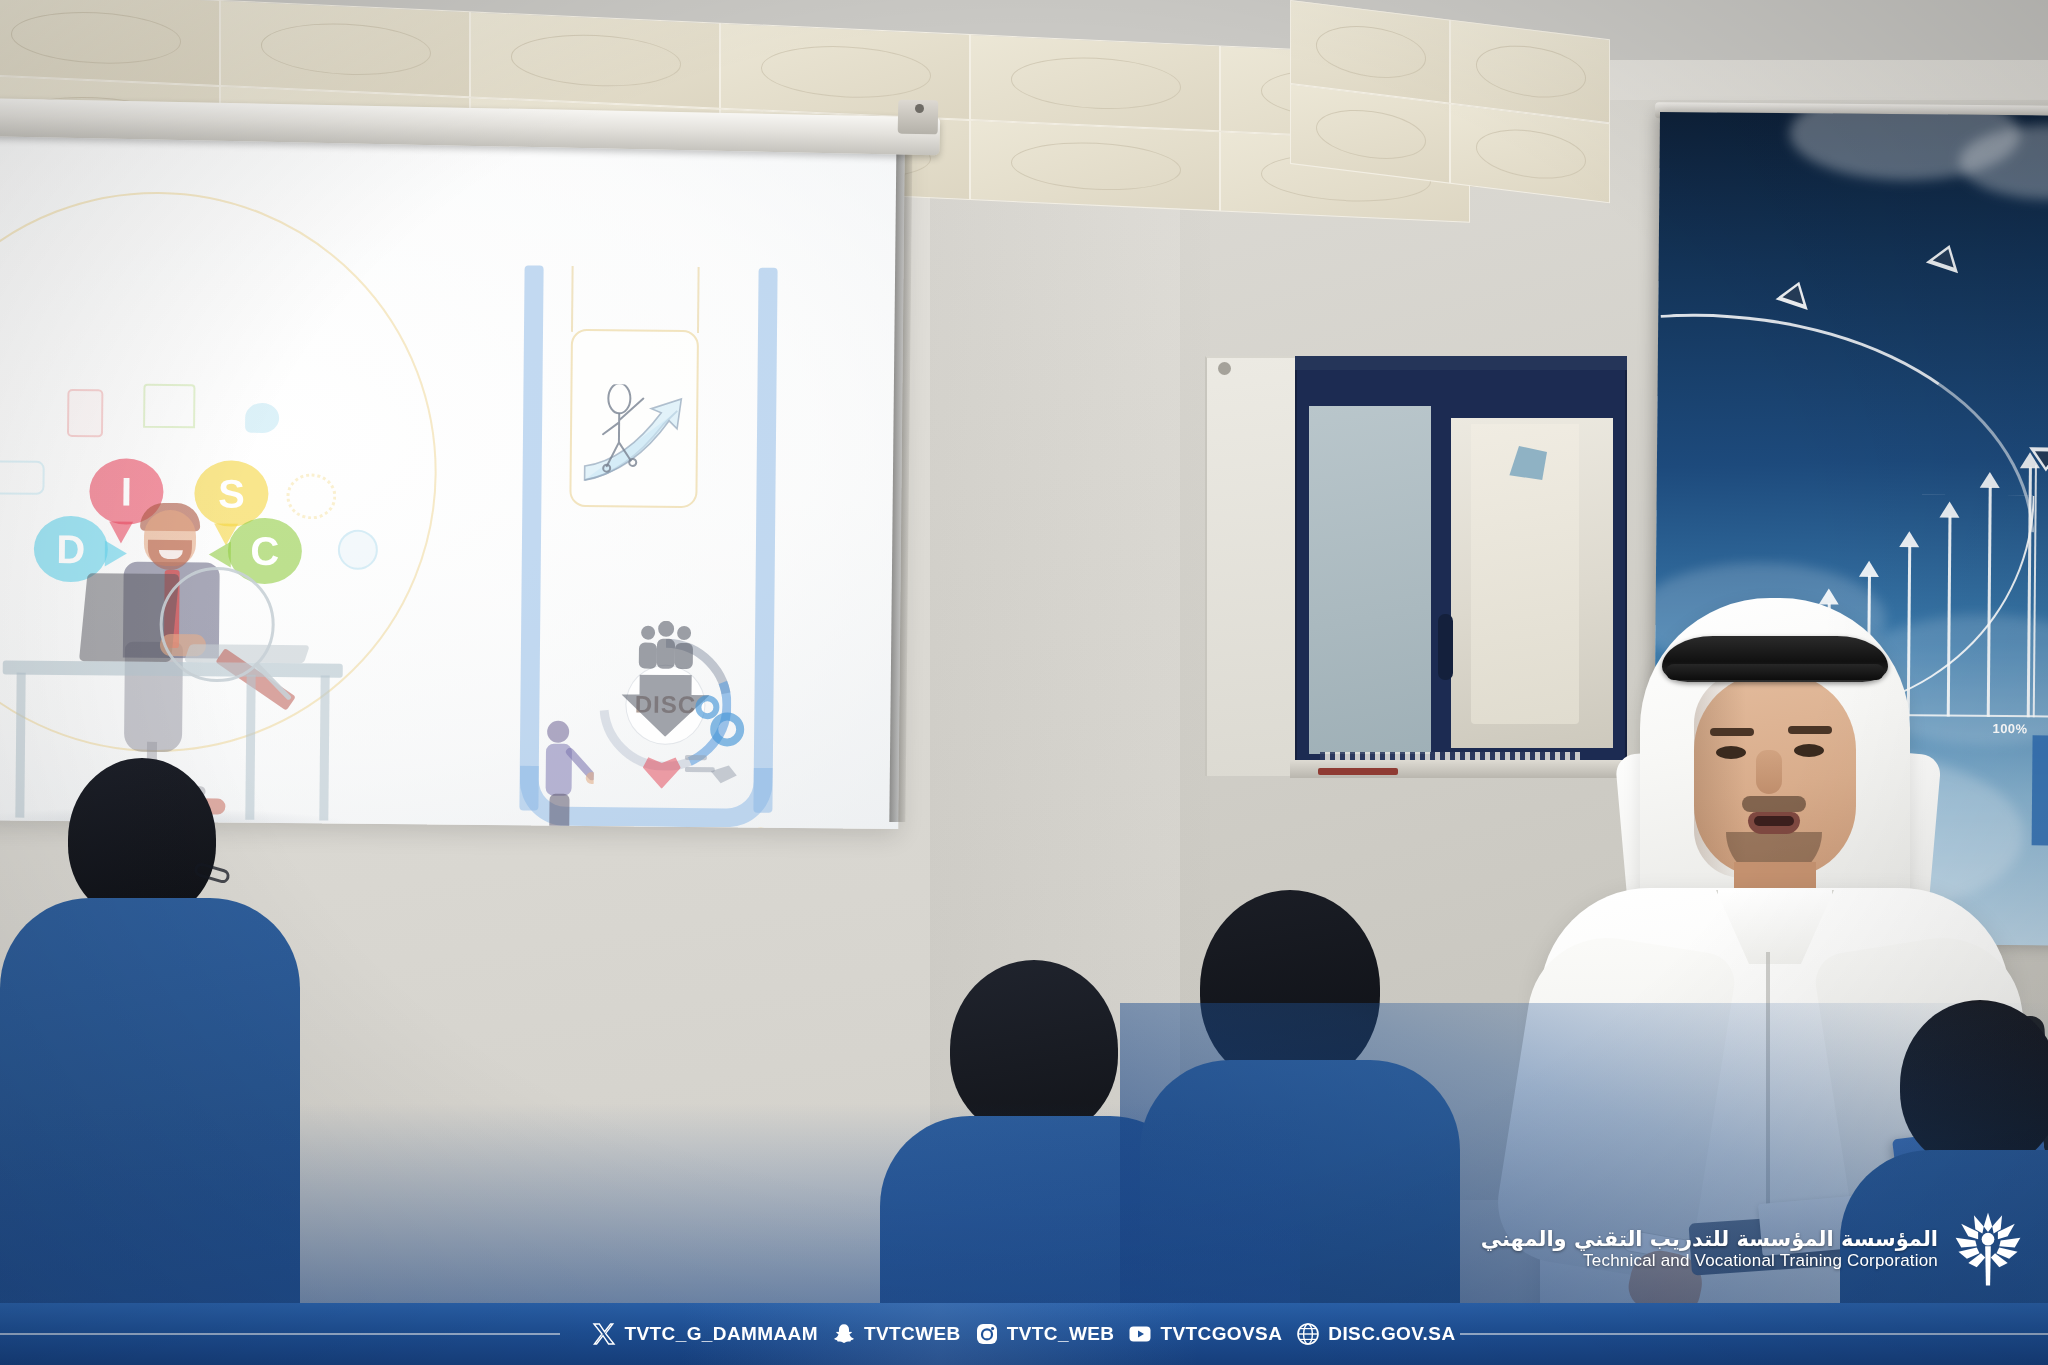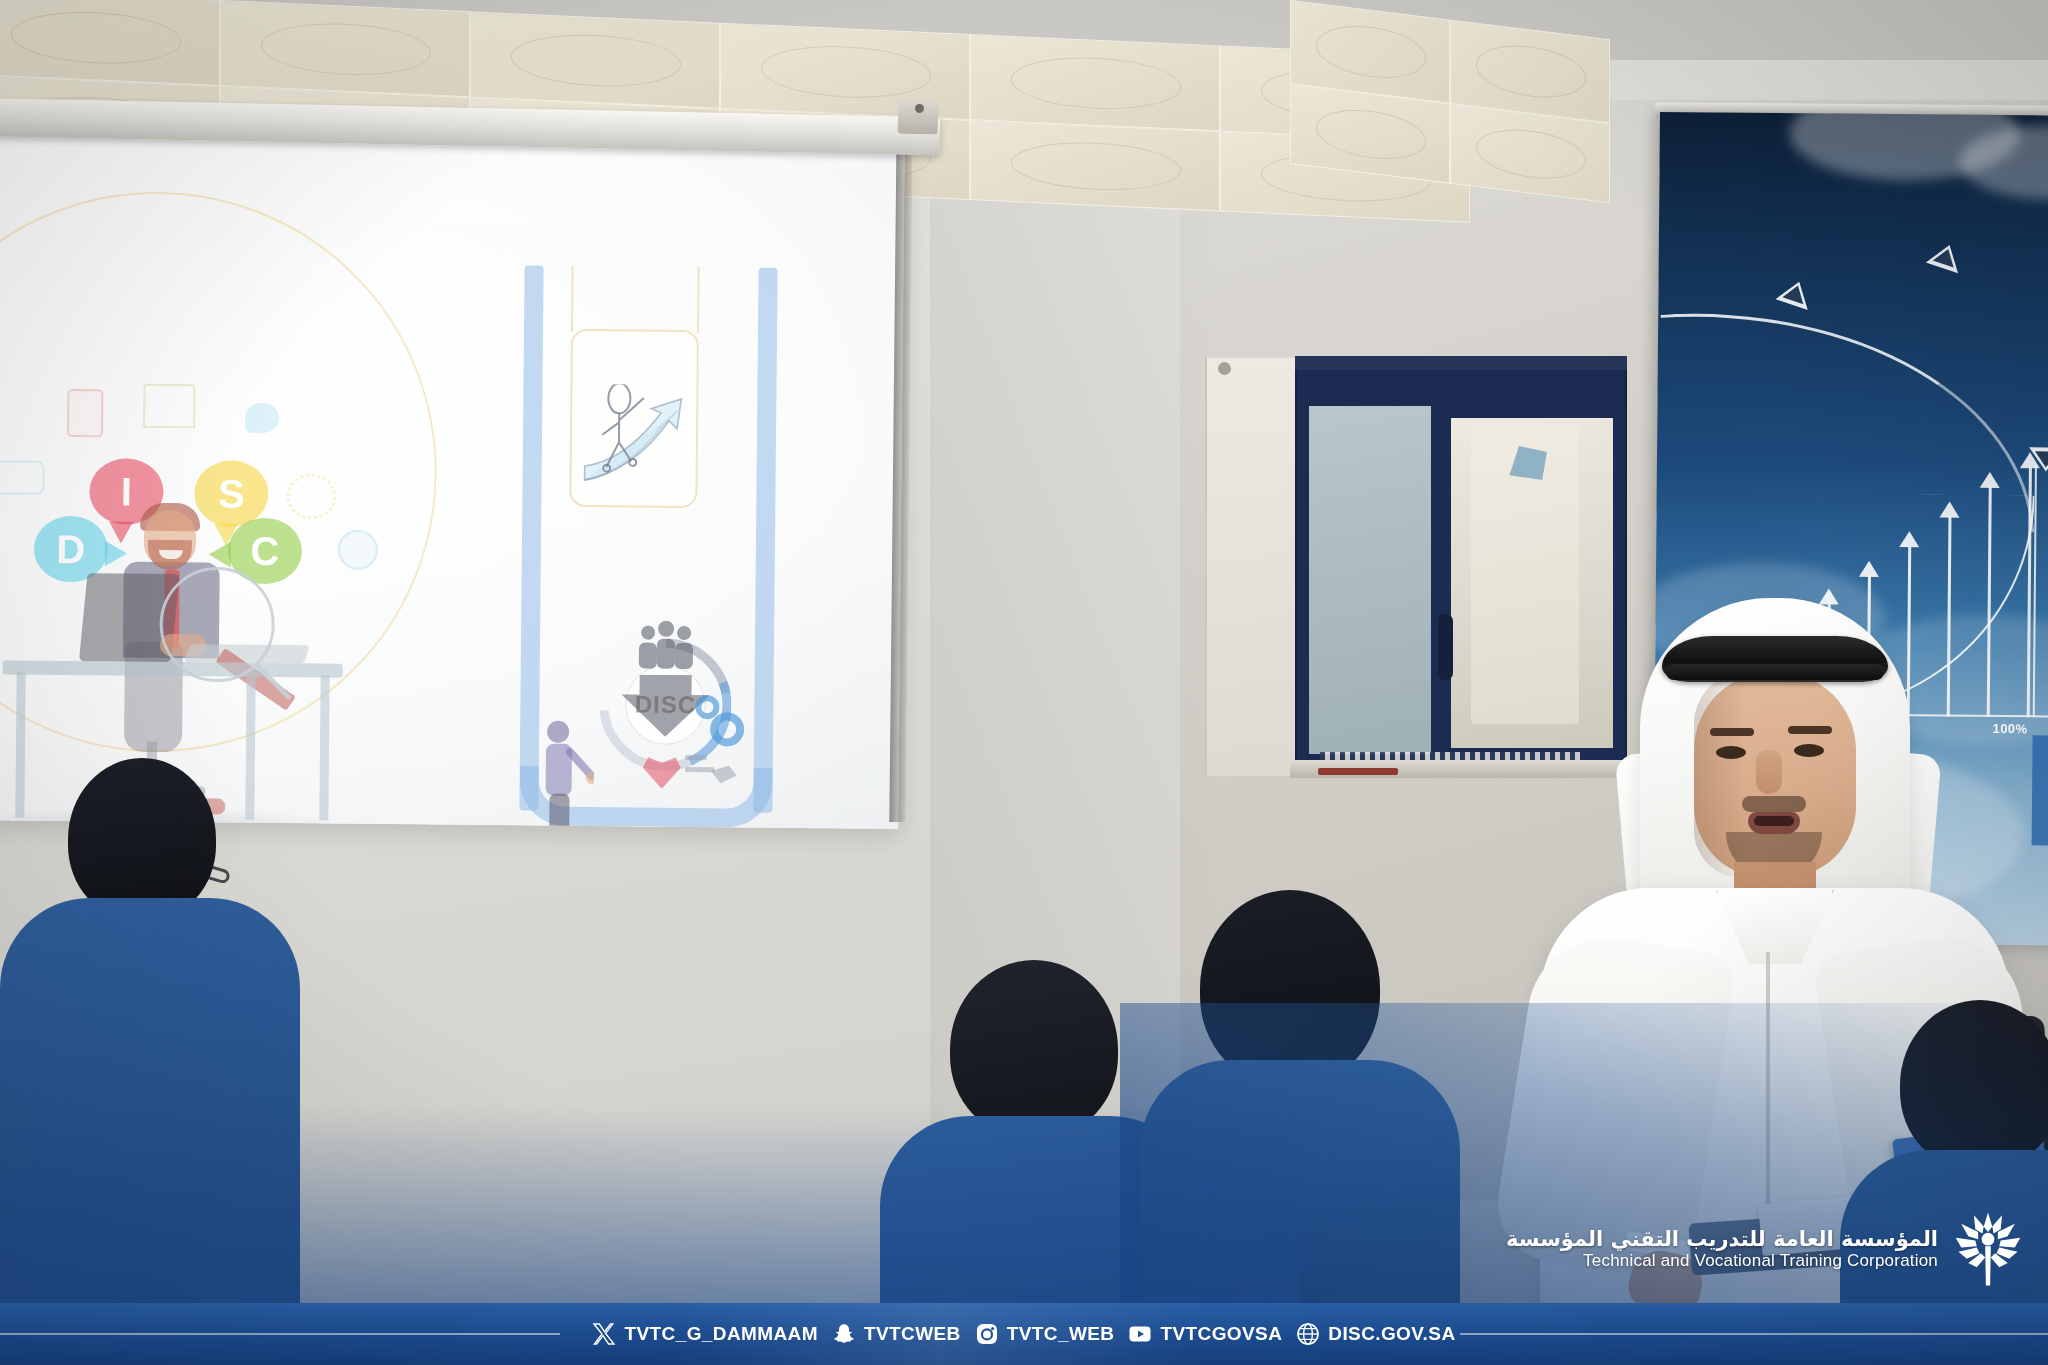--- a/index.html
+++ b/index.html
@@ -761,21 +761,21 @@
          background: linear-gradient(170deg,#1c1f28,#0f1116);"></div>
     <div class="aud-body" style="left:-60px; top:150px; width:300px; height:250px;
          background: linear-gradient(172deg,#2c5c99,#1c4680);"></div>
   </div>
 
   <div class="bottom-wash"></div>
   <div class="bottom-wash2"></div>
 
   <div class="tvtc">
     <div class="tvtc-text">
-      <div class="tvtc-ar">المؤسسة العامة للتدريب التقني المؤسسة</div>
+      <div class="tvtc-ar">المؤسسة المؤسسة للتدريب التقني والمهني</div>
       <div class="tvtc-en">Technical and Vocational Training Corporation</div>
     </div>
     <svg class="tvtc-mark" viewBox="0 0 100 108">
       <g fill="#ffffff">
         <circle cx="50" cy="40" r="9"></circle>
         <path d="M50 2 L56 22 L50 30 L44 22 Z"></path>
         <path d="M30 6 L44 22 L42 32 L32 26 Z"></path>
         <path d="M70 6 L56 22 L58 32 L68 26 Z"></path>
         <path d="M12 18 L36 30 L36 40 L22 36 Z"></path>
         <path d="M88 18 L64 30 L64 40 L78 36 Z"></path>

